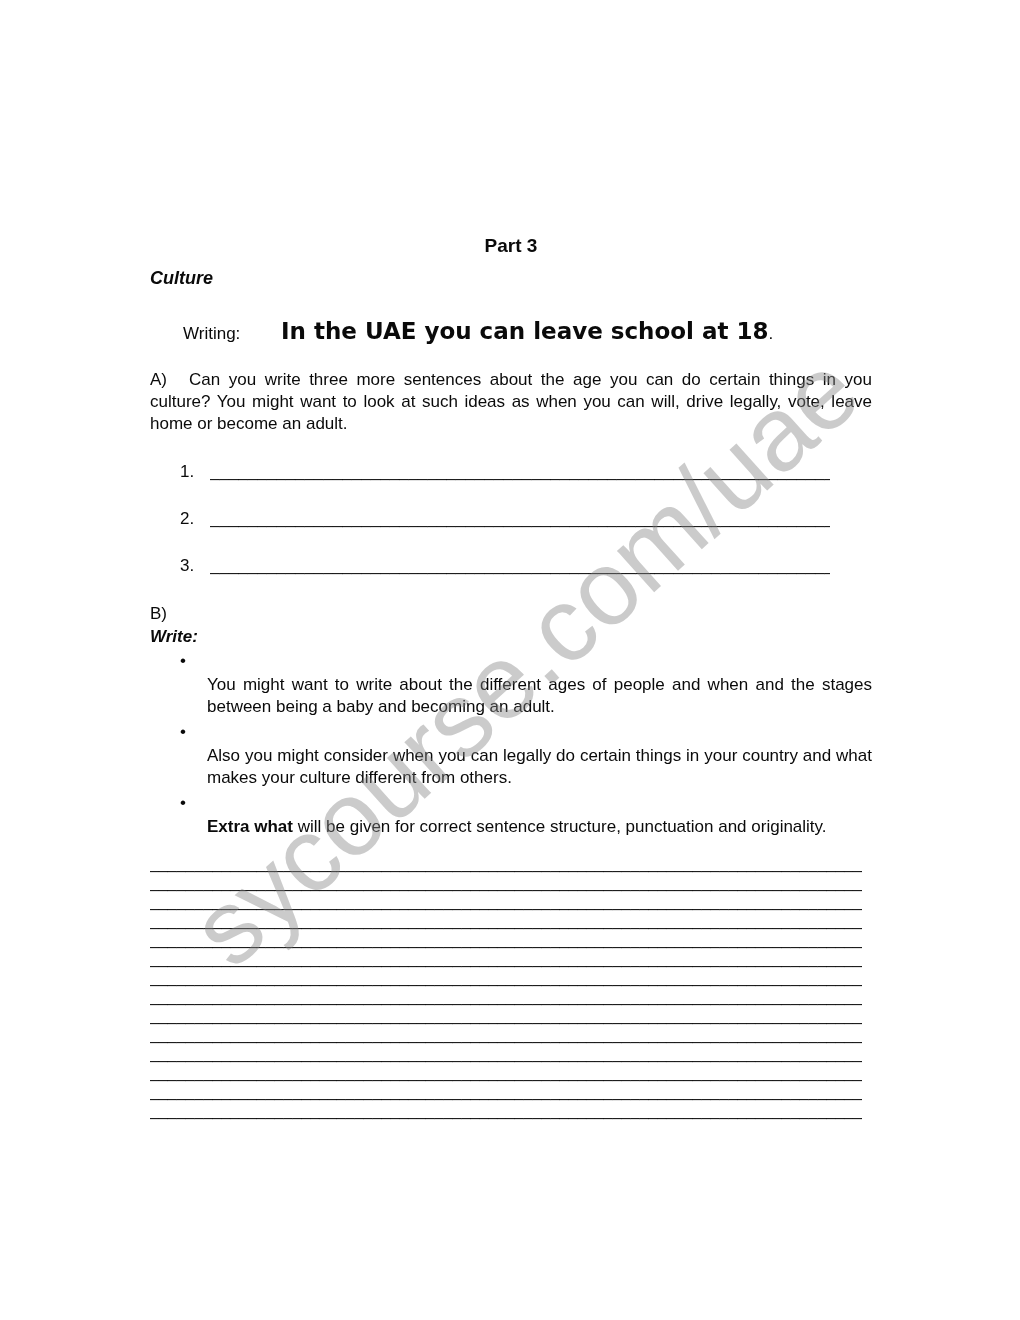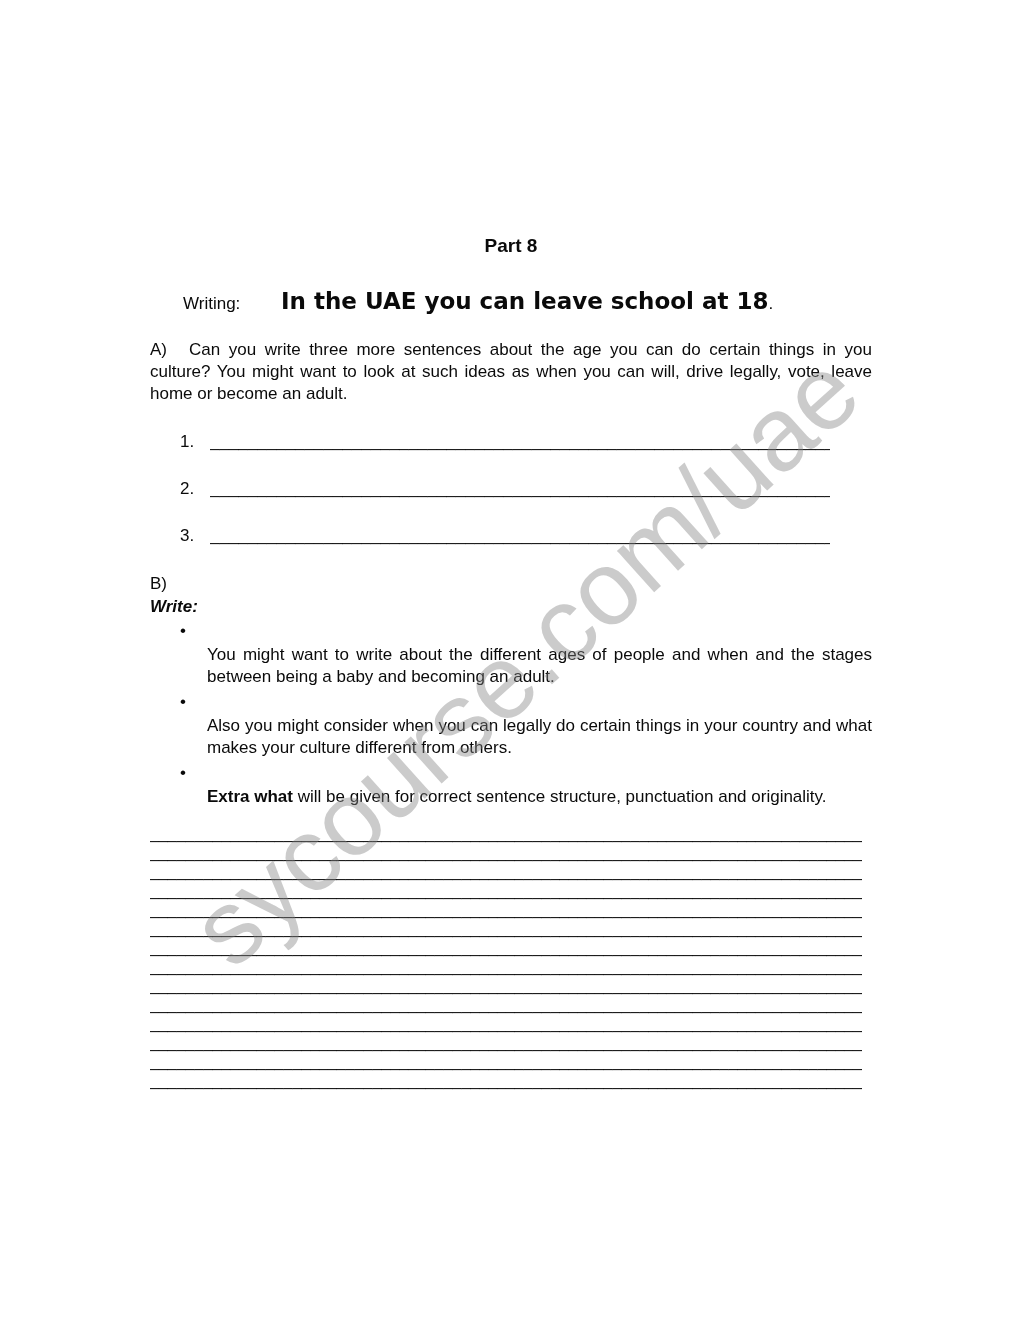--- a/index.html
+++ b/index.html
@@ -118,23 +118,24 @@
 </head>
 <body>
 
 <div class="page">
 
   <div class="watermark">sycourse.com/uae</div>
 
   <div class="content">
 
     <div class="title-block">
-      <div class="title">Part 8</div>
+      <div class="title">Part 3</div>
     </div>
 
+    <div class="topic-heading">Culture</div>
 
     <div class="example-line"><span>Writing: </span><span class="script">In the UAE you can leave school at 18</span><span>.</span></div>
 
     <p class="para just"><span>A)</span><span class="gap"></span><span>Can you write three more sentences about the age you can do certain things in you culture? You might want to look at such ideas as when you can will, drive legally, vote, leave home or become an adult.</span></p>
 
     <div class="numlist">
       <div class="num-row"><span class="num">1.</span><span class="uline uline-short">____________________________________________________________________________________________________</span></div>
       <div class="num-row"><span class="num">2.</span><span class="uline uline-short">____________________________________________________________________________________________________</span></div>
       <div class="num-row"><span class="num">3.</span><span class="uline uline-short">____________________________________________________________________________________________________</span></div>
     </div>

